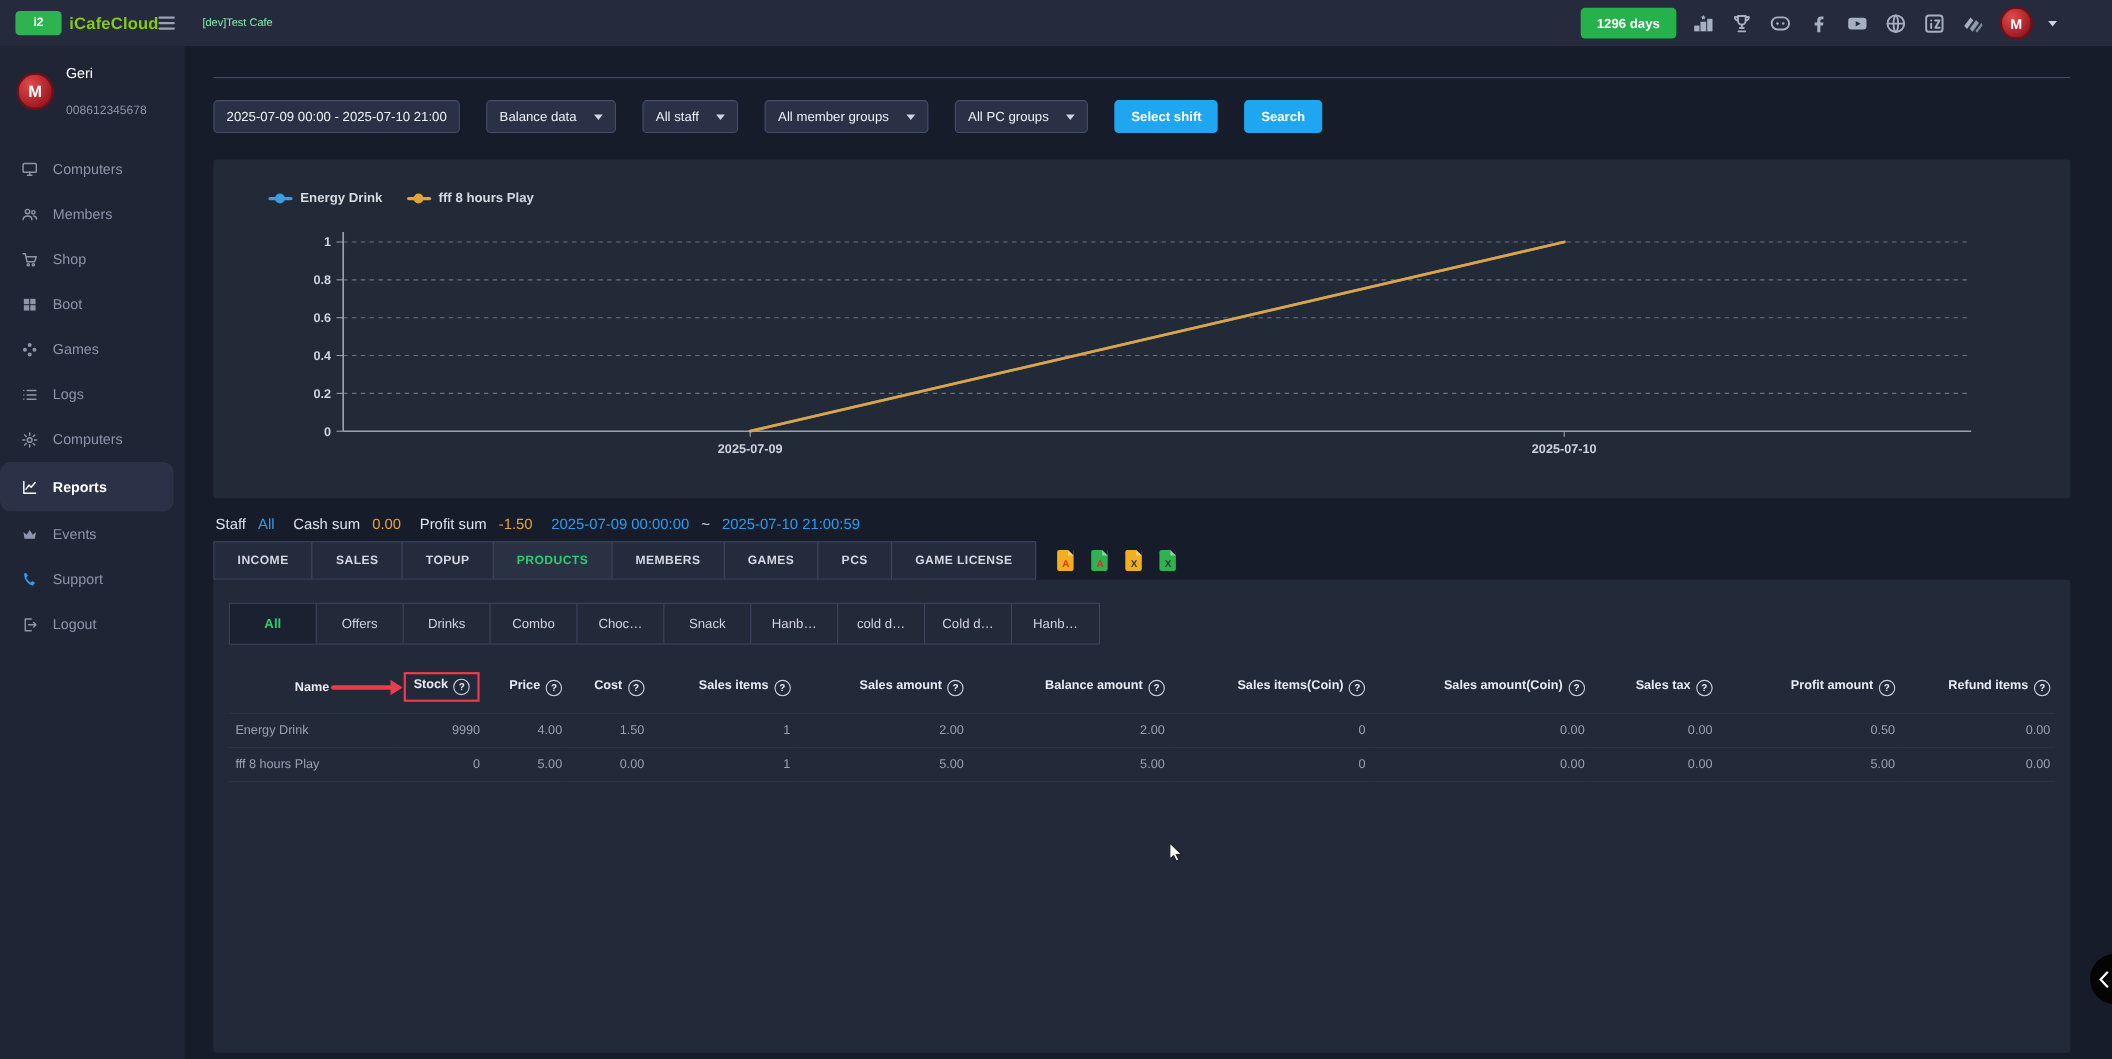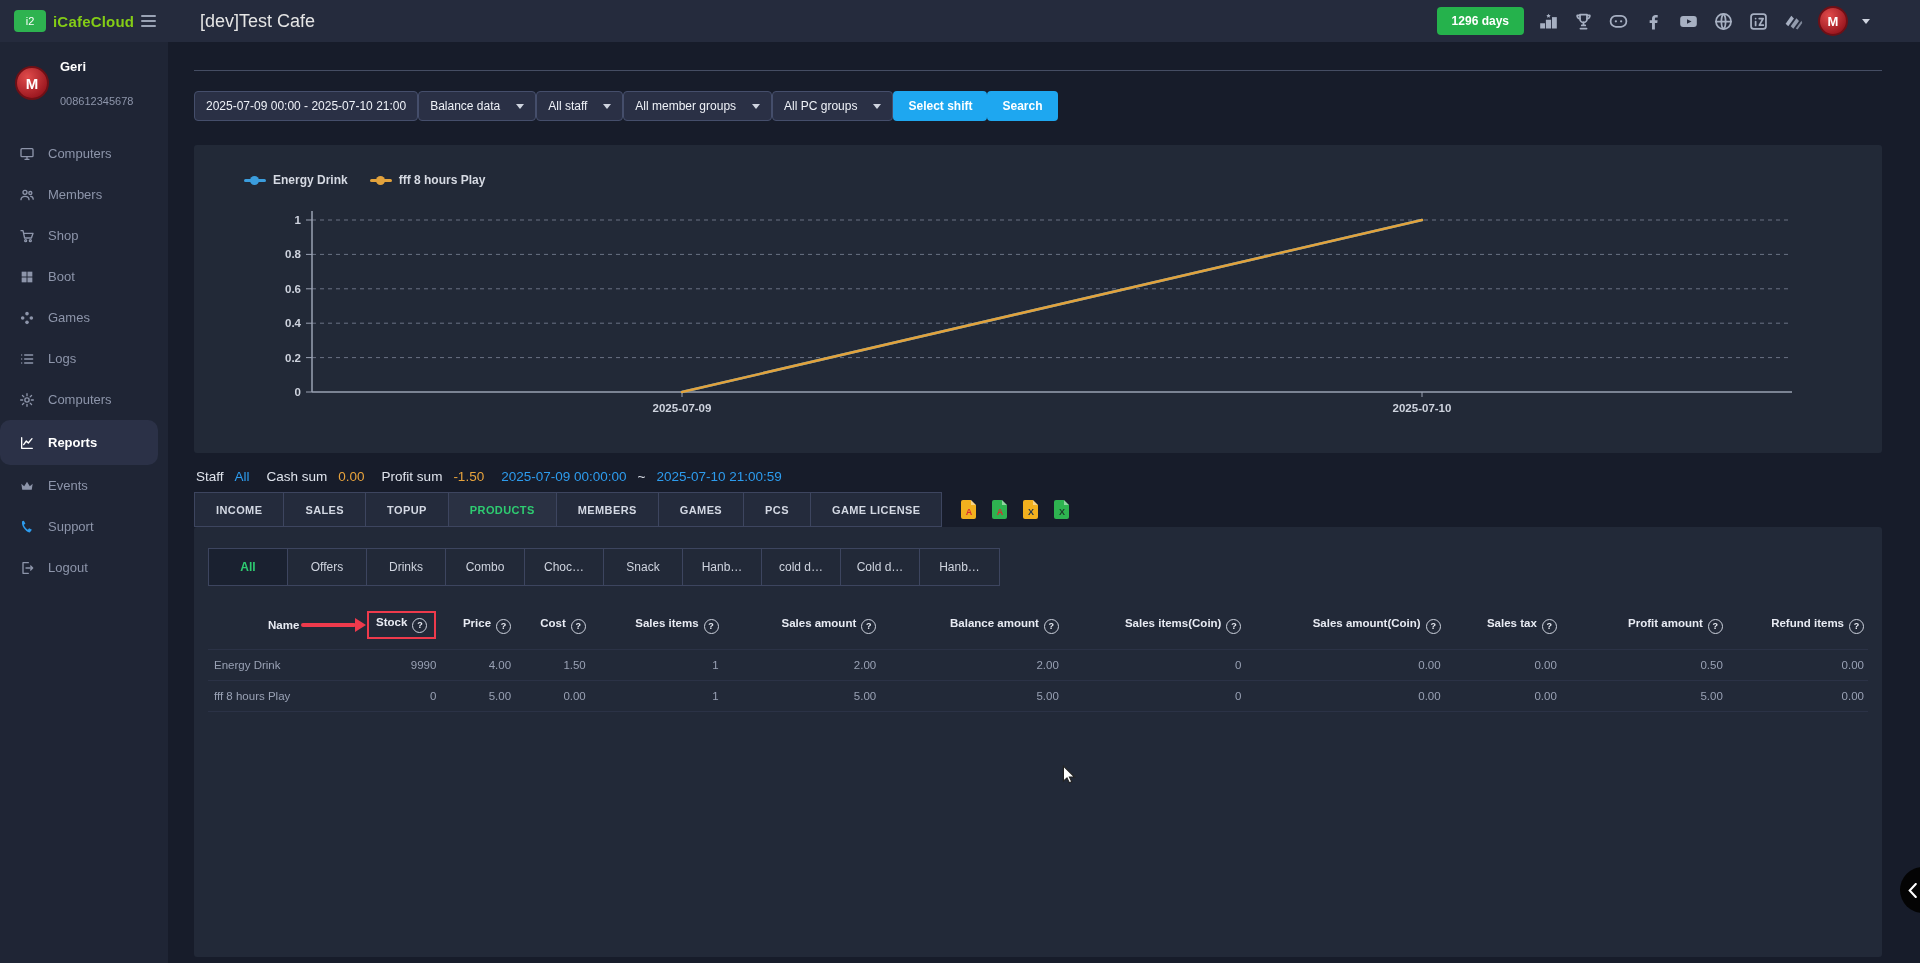--- a/index.html
+++ b/index.html
@@ -5,47 +5,47 @@
   html,body{margin:0;padding:0}
   body{
     width:1920px;height:963px;overflow:hidden;position:relative;
     background:#171c2a;color:#e7eaf2;
     font-family:"Liberation Sans",sans-serif;
   }
   
   .topbar{position:absolute;top:0;left:0;width:1920px;height:42px;background:#252b3d;display:flex;align-items:center;z-index:6}
   .topbar-left{width:168px;box-sizing:border-box;display:flex;align-items:center;justify-content:space-between;padding:0 12px 0 14px}
   .brand{display:flex;align-items:center;gap:7px}
-  .logo-mark{width:32px;height:22px;border-radius:4px;background:var(--brand-green);color:#fff;font-weight:normal;font-size:11px;display:flex;align-items:center;justify-content:center}
+  .logo-mark{width:42px;height:22px;border-radius:4px;background:var(--brand-green);color:#fff;font-weight:bold;font-size:11px;display:flex;align-items:center;justify-content:center}
   .brand-name{font-size:15px;font-weight:bold;color:#84cc16;letter-spacing:.2px}
   .hamburger{display:flex;flex-direction:column;gap:3px;cursor:pointer}
   .hamburger i{display:block;width:15px;height:2px;background:#9aa3b5;border-radius:1px}
-  .page-title{margin-left:32px;font-size:18px;color:#e5e5e5}
+  .page-title{margin-left:16px;font-size:10px;color:#86efac}
   .topbar-right{margin-left:auto;display:flex;align-items:center;gap:14px;padding-right:50px}
   .days-badge{background:var(--badge-green);color:#fff;font-size:12px;font-weight:bold;border-radius:4px;padding:7px 15px;cursor:pointer}
   .social-ico{width:21px;height:21px;color:#a7b0c2;display:inline-flex;cursor:pointer}
   .social-ico svg{width:100%;height:100%}
   .avatar{width:30px;height:30px;border-radius:50%;background:radial-gradient(circle at 35% 30%,#e04b4b,#9c1820 75%);border:2px solid #6e1016;color:#fff;font-weight:bold;font-size:13px;display:flex;align-items:center;justify-content:center;box-sizing:border-box;cursor:pointer}
   .caret{width:0;height:0;border-left:4px solid transparent;border-right:4px solid transparent;border-top:5px solid #cfd4df}
   
   .sidebar{position:absolute;top:42px;left:0;width:168px;height:921px;background:#1f2535;z-index:5}
   .user-block{display:flex;align-items:center;gap:11px;padding:17px 10px 14px 15px}
   .user-block .avatar{width:34px;height:34px;font-size:15px}
-  .user-name{font-size:13px;font-weight:bold;color:#fff}
+  .user-name{font-size:13px;font-weight:normal;color:#fff}
   .user-phone{font-size:11px;color:#8d95aa;margin-top:21px}
   .side-items{margin-top:12px}
   .side-item{height:41px;display:flex;align-items:center;gap:13px;padding-left:19px;color:#8d95aa;font-size:13px;cursor:pointer}
   .side-item .s-ico{width:16px;height:16px;display:inline-flex}
   .side-item .s-ico svg{width:100%;height:100%}
   .side-item.active{background:#2b3147;border-radius:10px;margin-right:10px;color:#fff;font-weight:bold;height:45px}
   .side-item.accent-icon .s-ico{color:var(--accent-blue)}
   
   .content{position:absolute;left:168px;top:42px;width:1752px;height:921px}
   .divider{position:absolute;top:28px;left:26px;width:1688px;height:1px;background:#454d63}
-  .filters{position:absolute;top:49px;left:26px;display:flex;gap:0;align-items:center}
+  .filters{position:absolute;top:49px;left:26px;display:flex;gap:24px;align-items:center}
   .f-box{height:30px;box-sizing:border-box;background:#2a3045;border:1px solid #454e6b;border-radius:4px;color:#eef1f7;font-size:12px;display:flex;align-items:center;padding:0 11px;cursor:pointer;white-space:nowrap}
   .f-select{gap:16px;justify-content:space-between}
   .btn{height:30px;background:var(--button-blue);border:none;border-radius:4px;color:#fff;font-weight:bold;font-size:12px;padding:0 15px;display:flex;align-items:center;cursor:pointer;font-family:inherit}
   .dropdowns{display:contents}
   
   .chart-panel{position:absolute;top:103px;left:26px;width:1688px;height:308px;background:#222937;border-radius:3px}
   .legend{position:absolute;top:28px;left:50px;display:flex;gap:22px;align-items:center}
   .legend-item{display:flex;align-items:center;gap:7px;font-size:12px;font-weight:bold;color:#d6dae3;cursor:pointer}
   .lmark{width:22px;height:3px;border-radius:2px;position:relative}
   .ldot{position:absolute;width:9px;height:9px;border-radius:50%;left:6px;top:-3px}

